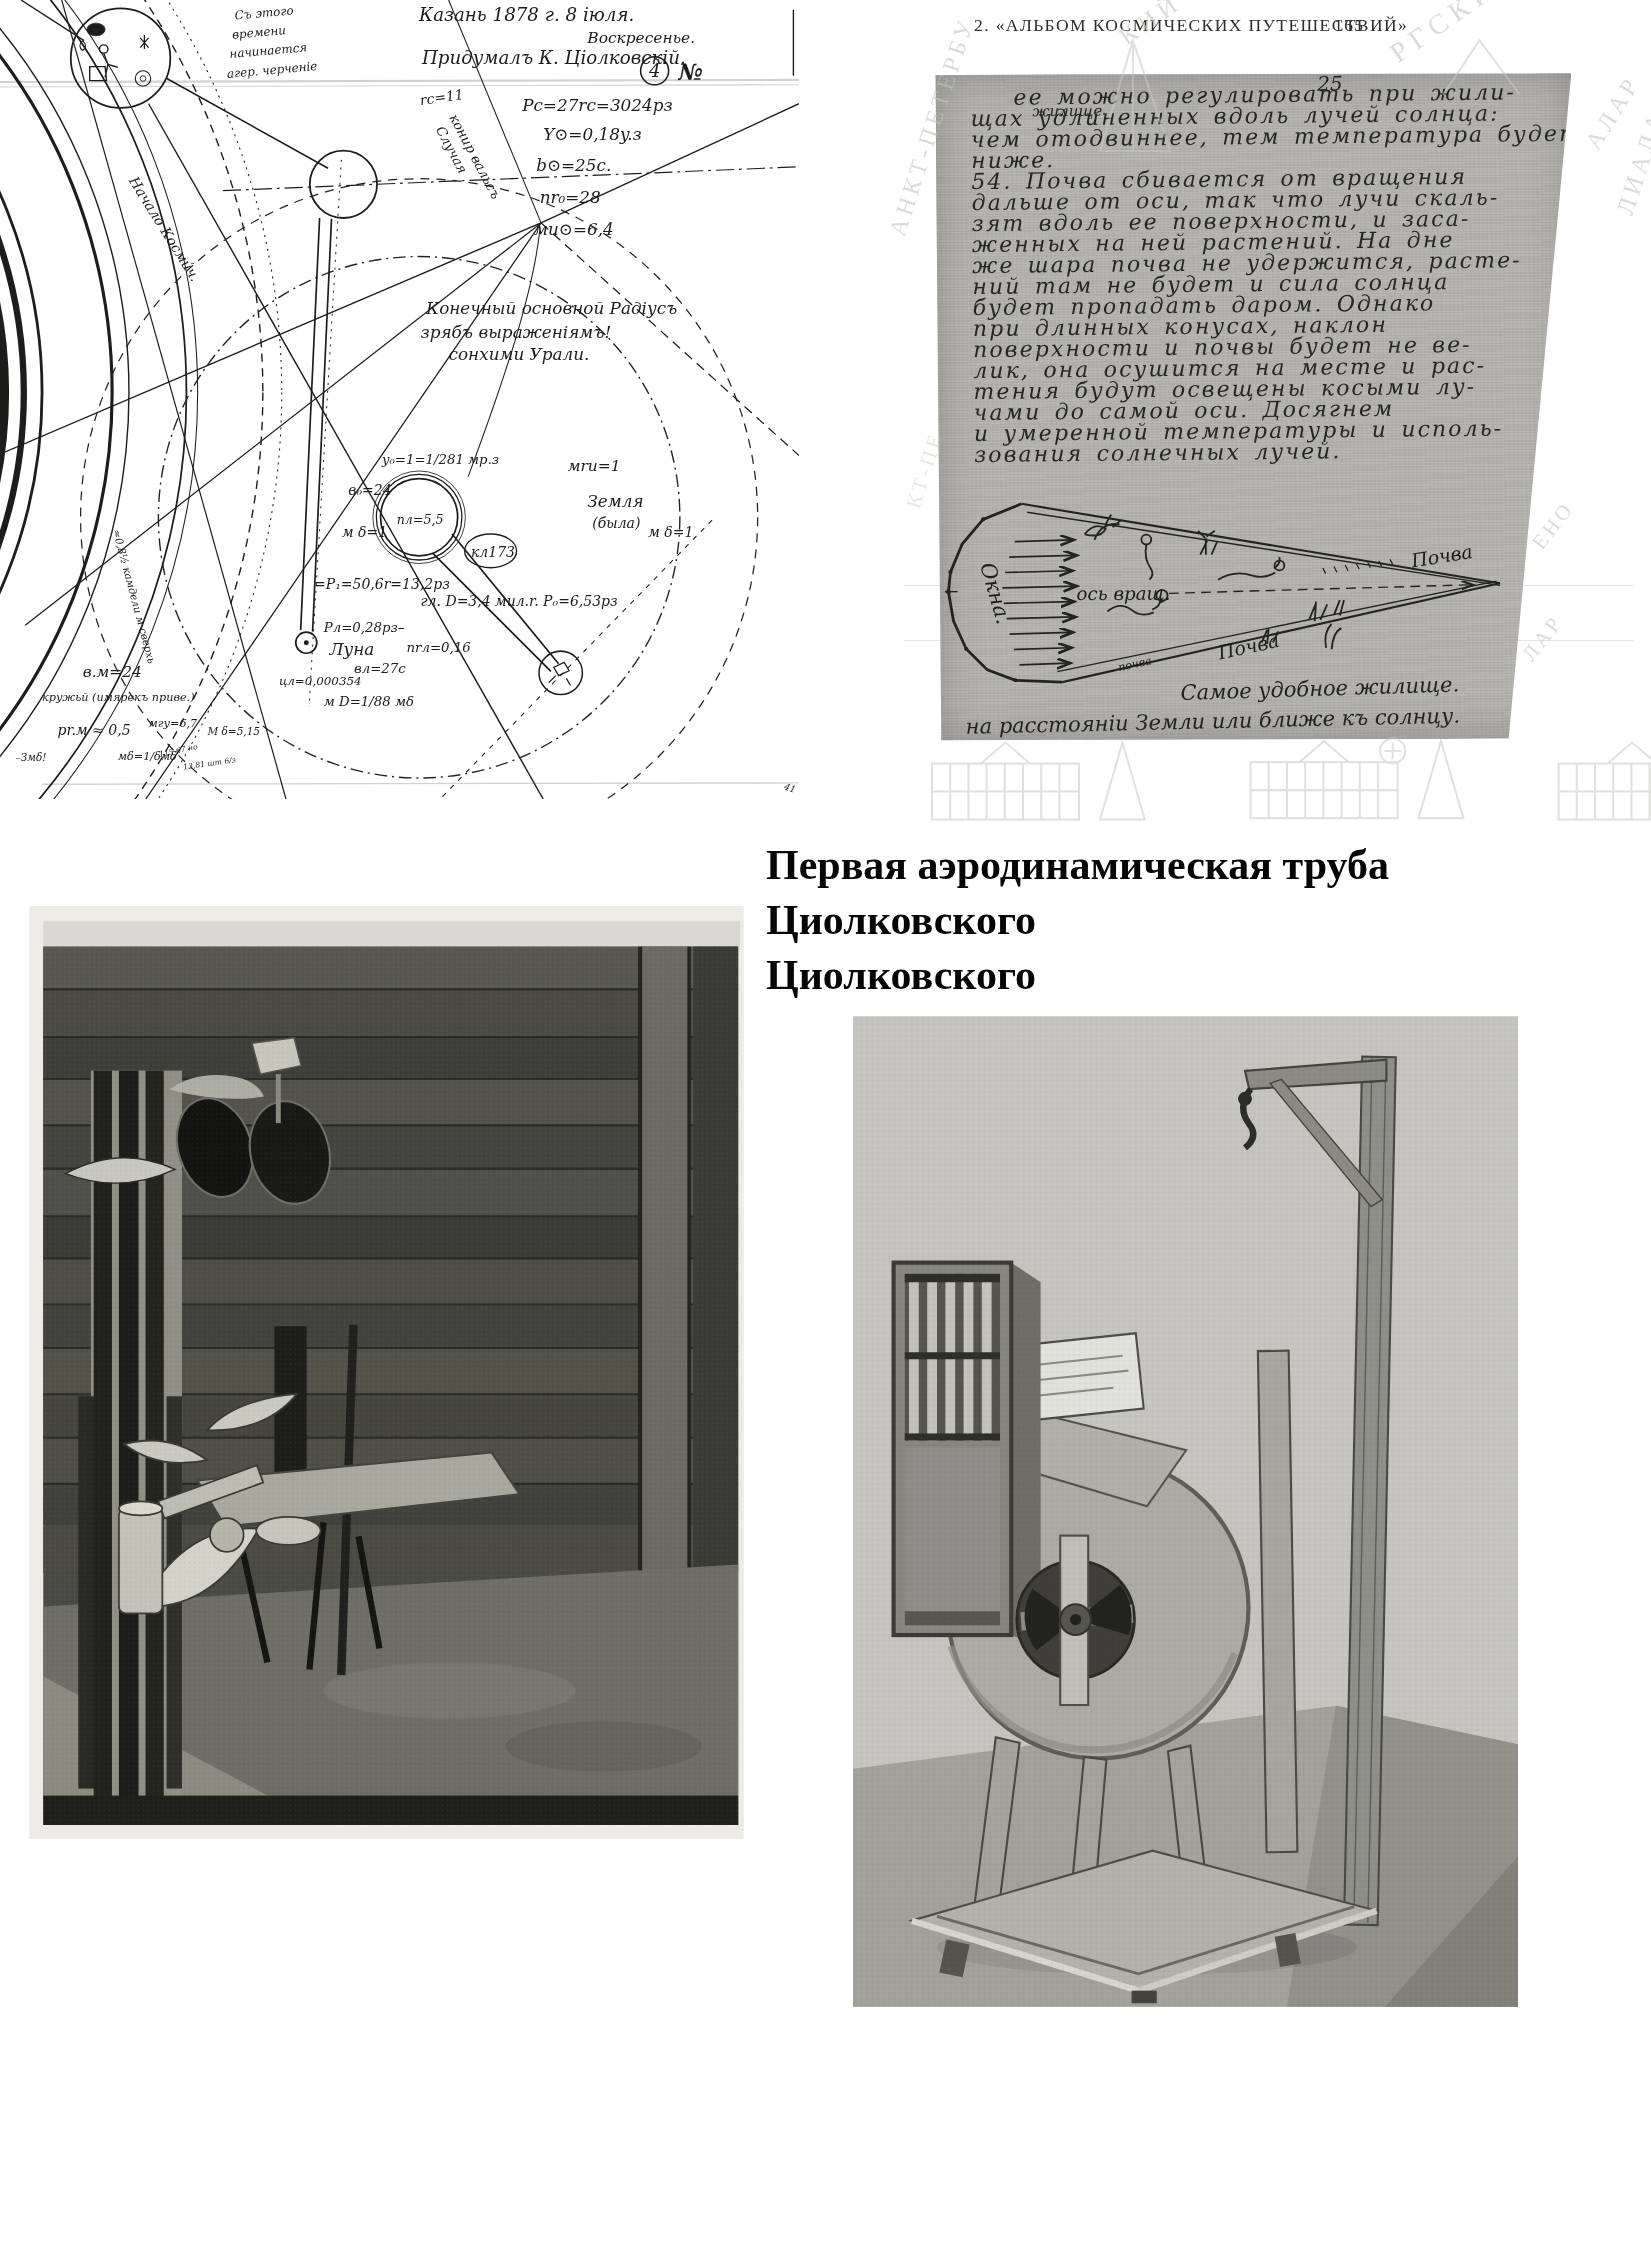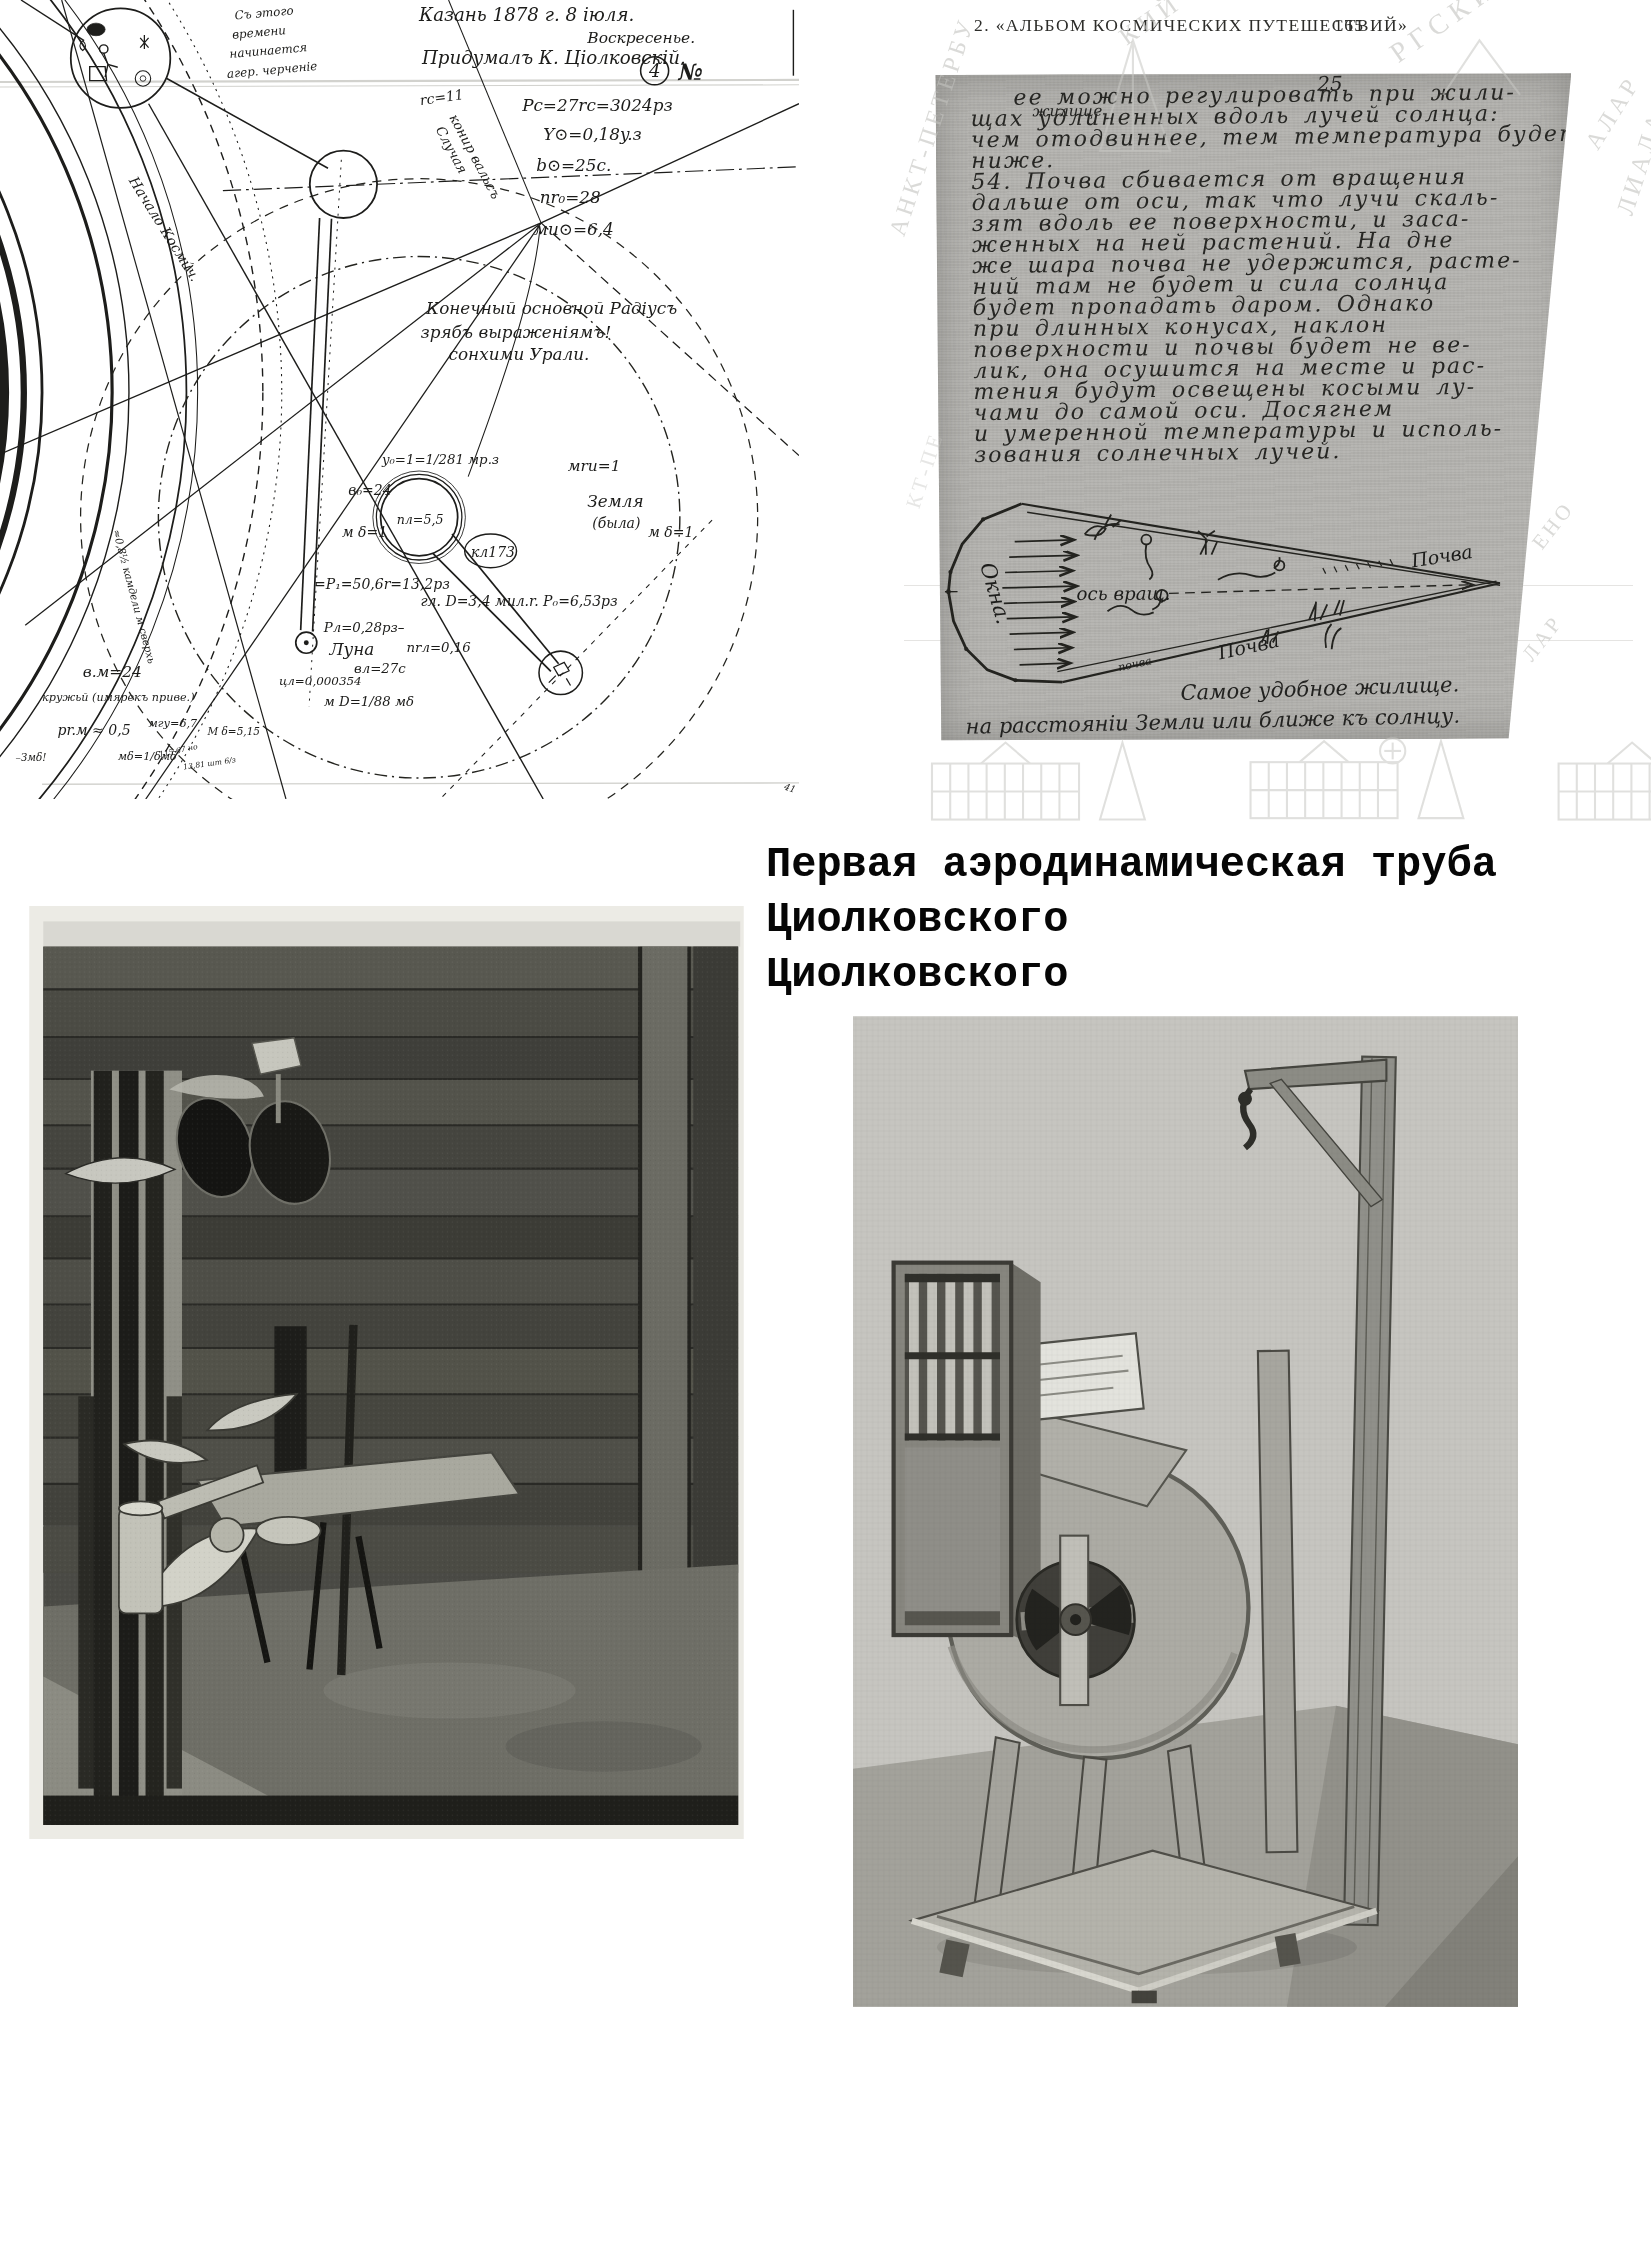--- a/index.html
+++ b/index.html
@@ -18,21 +18,21 @@
      transform:rotate(-0.3deg);}
   .hw{font-family:"DejaVu Serif",serif;font-style:italic;color:#222220;}
   .ms-line{font-size:22px;line-height:21px;letter-spacing:2.1px;word-spacing:4.2px;white-space:nowrap;
            font-family:"DejaVu Serif",serif;font-style:italic;color:#262623;}
   .ms-ind{padding-left:43px;}
   .fold{height:1.4px;background:#d7d6d2;opacity:.65;}
   
   .wm{position:absolute;font-family:"Liberation Serif",serif;color:#c3c3bf;opacity:.6;white-space:nowrap;
       transform-origin:left top;}
   
-  .caption{font-family:Liberation Mono, monospace;font-weight:bold;color:#060606;}
+  .caption{font-family:Liberation Serif, serif;font-weight:bold;color:#060606;}
   .cap-line{font-size:42px;line-height:55px;white-space:nowrap;}
   .cap-just{display:flex;justify-content:space-between;}
 </style>
 </head>
 <body>
 
 <div class="page">
 
   <svg class="abs" style="left:0;top:0" width="799" height="799" viewBox="0 0 1140 1140">
 

